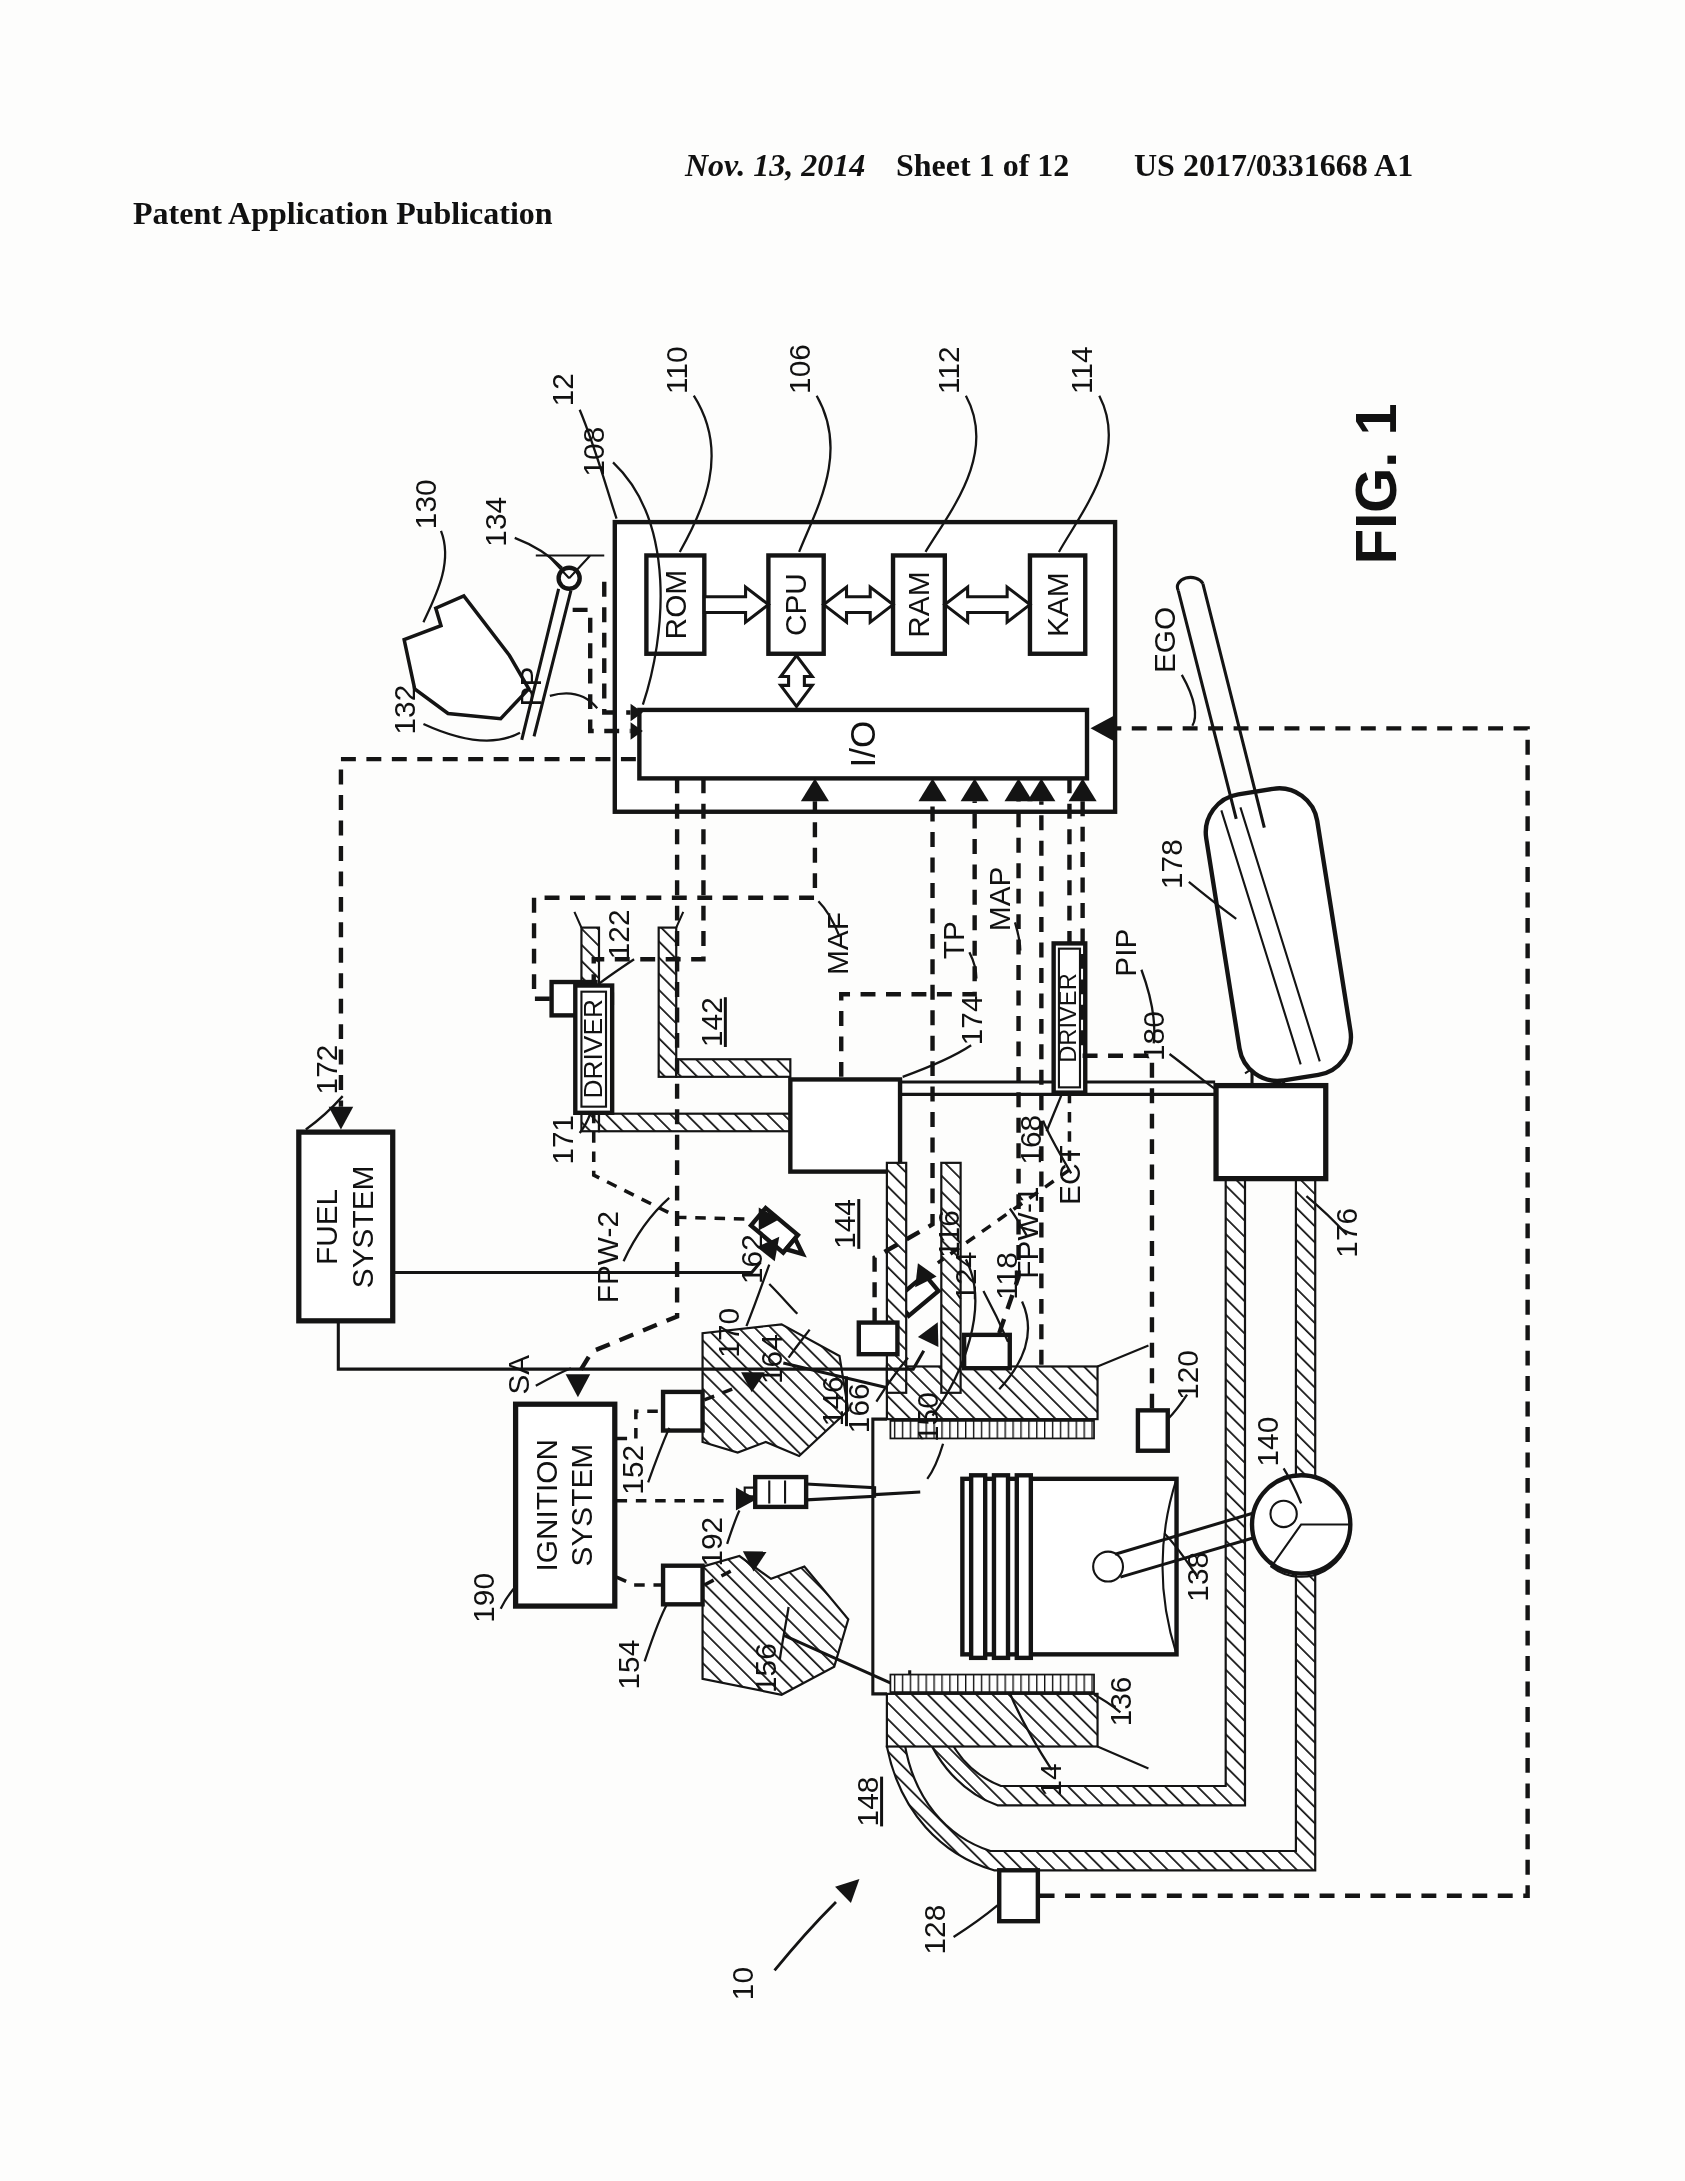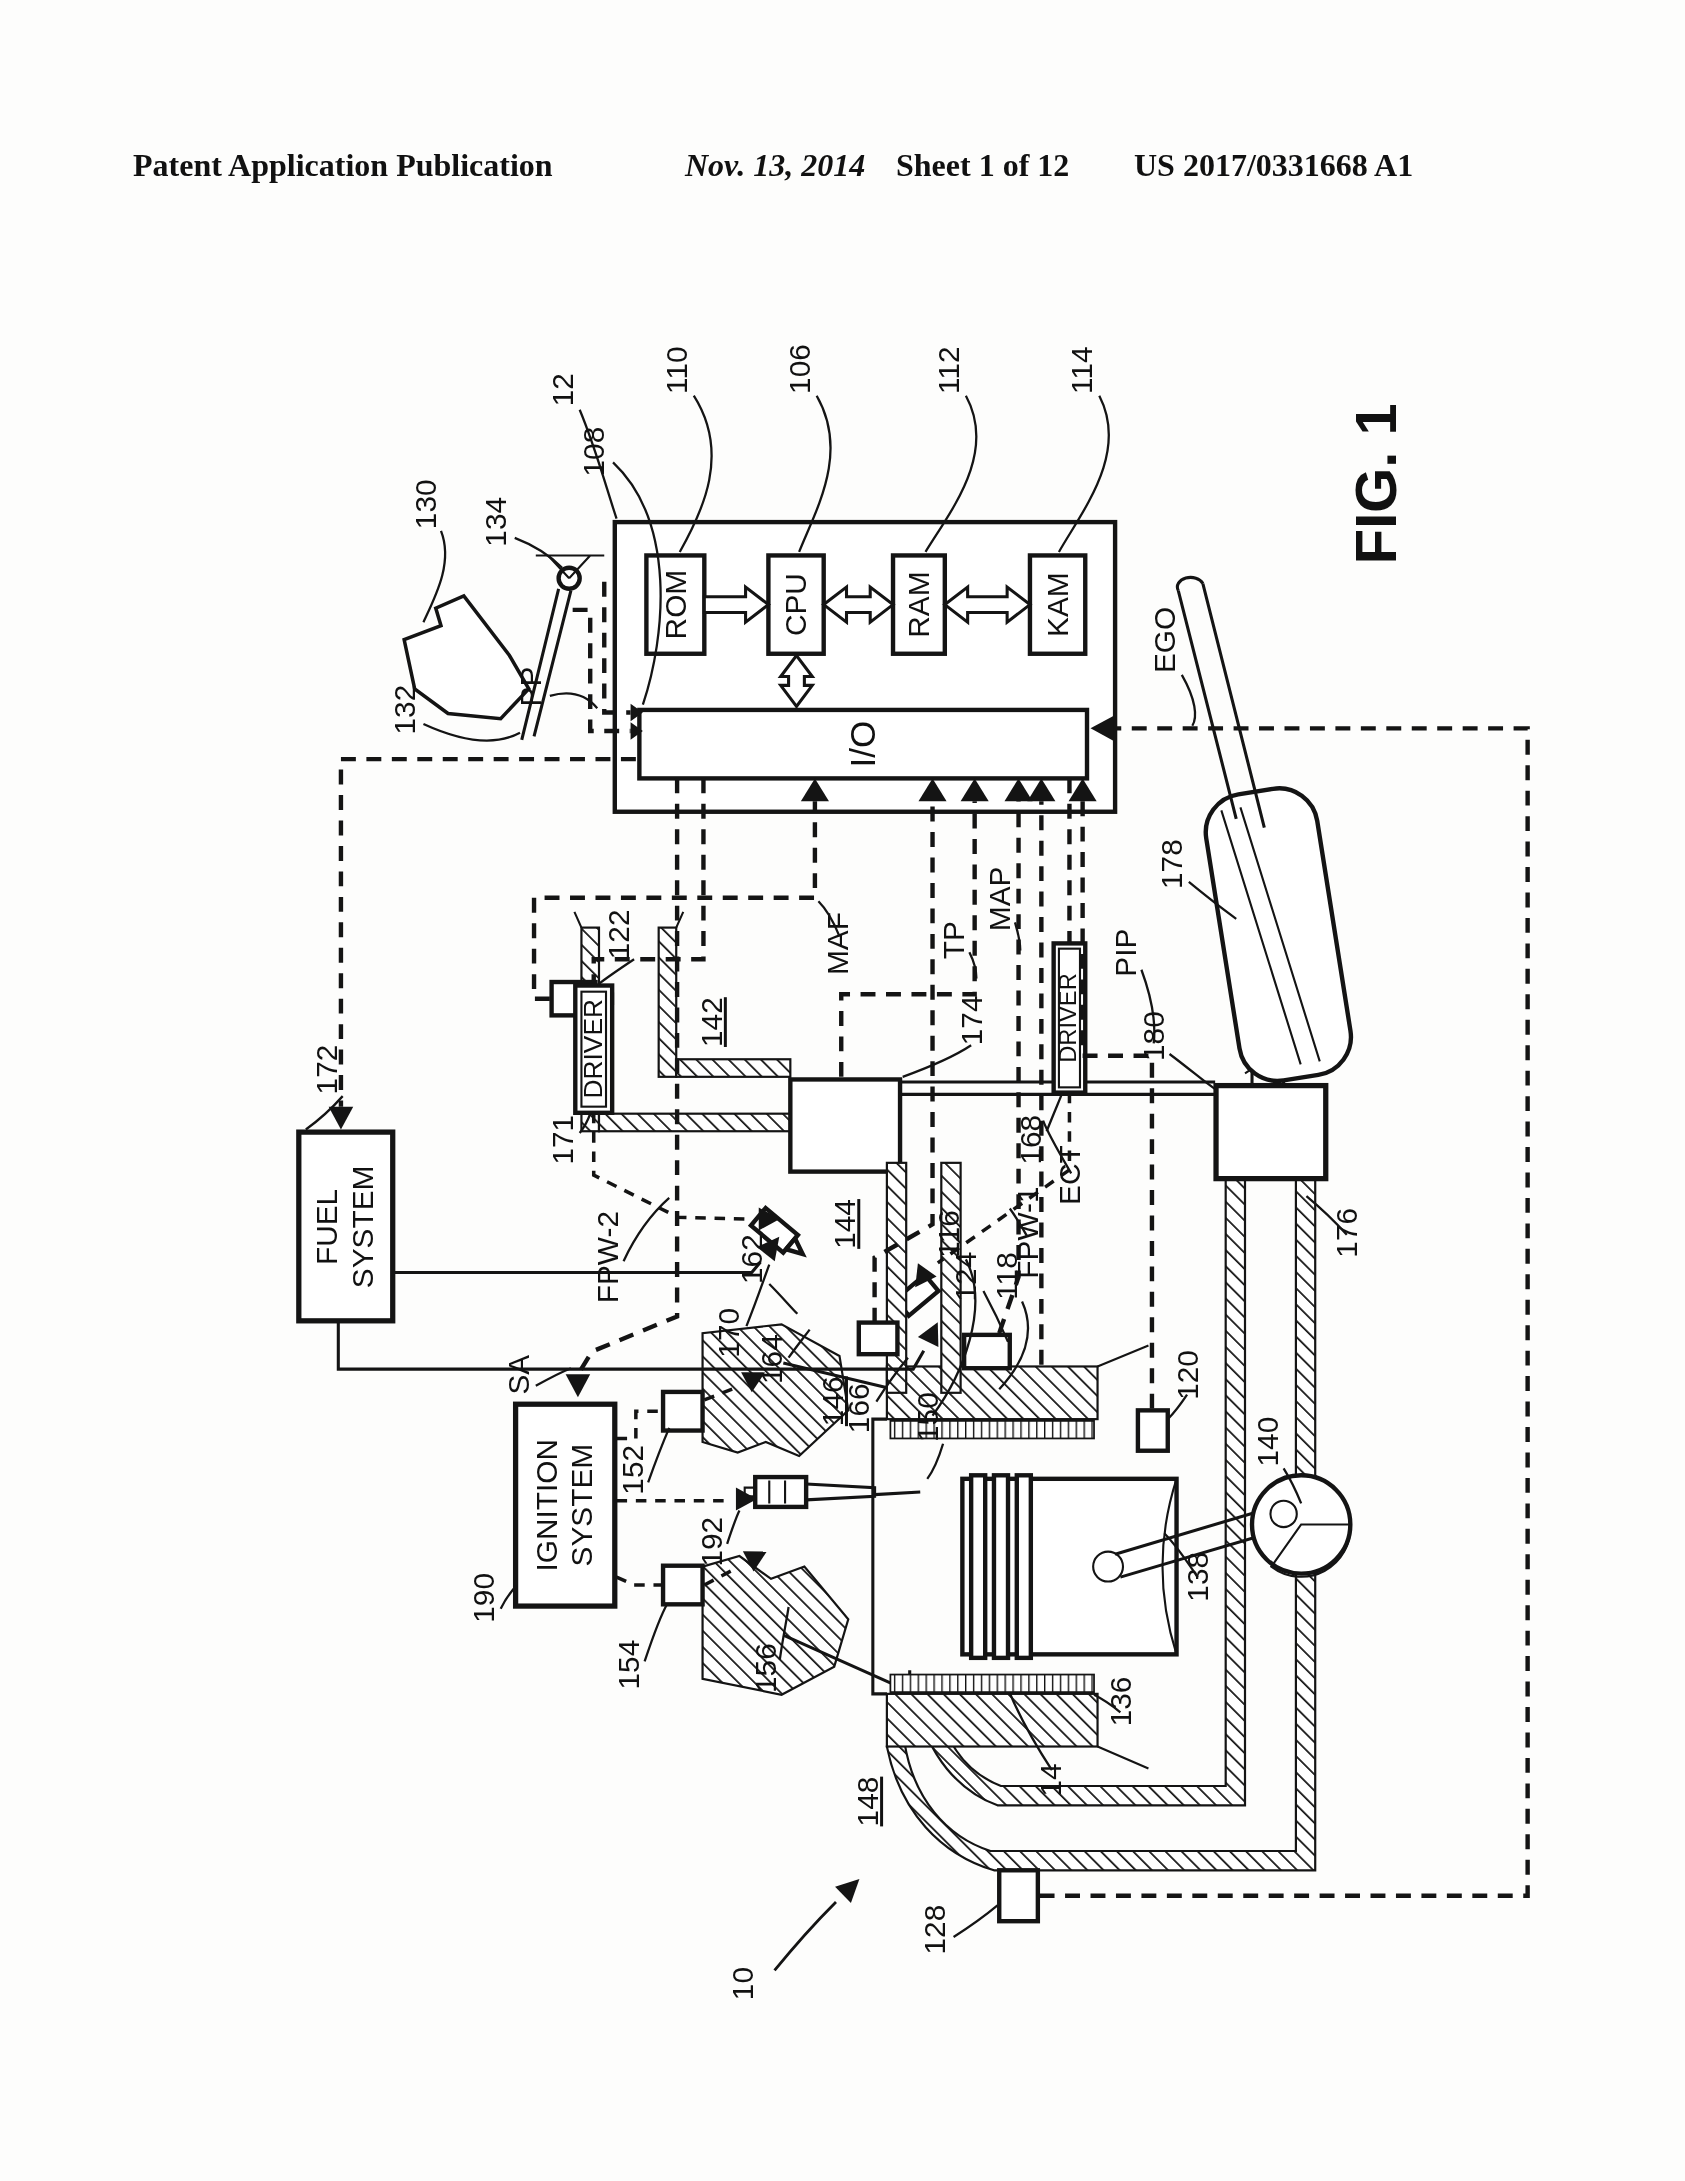--- a/index.html
+++ b/index.html
@@ -1,20 +1,20 @@
 <!DOCTYPE html>
 <html style="font-size:14px"><head>
 <meta charset="utf-8">
 <style>
   html,body{margin:0;padding:0;background:#777;}
   .sheet{position:relative;width:1685px;height:2181px;background:#fdfdfc;overflow:hidden;
          font-family:"Liberation Serif",serif;}
   .hdr{position:absolute;top:147px;left:0;width:1685px;height:53px;color:#111;}
   .hdr span{position:absolute;font-weight:bold;font-size:32px;white-space:nowrap;}
-  .h-pub{left:133px;}
+  .h-pub{left:133px;margin-top:48px;}
   .h-date{left:685px;font-style:italic;}
   .h-sheet{left:896px;}
   .h-pat{left:1134px;}
   .figwrap{position:absolute;left:8.8px;top:250px;width:1668px;height:1931px;}
   .figwrap svg{transform:rotate(-90deg) translate(-1931px,0);transform-origin:0 0;display:block;}
   
   .ln{stroke:#141414;stroke-width:3.5;fill:none;}
   .ln2{stroke:#141414;stroke-width:2.4;fill:none;}
   .box{fill:#fff;stroke:#141414;stroke-width:5;}
   .box6{fill:#fff;stroke:#141414;stroke-width:6;}

